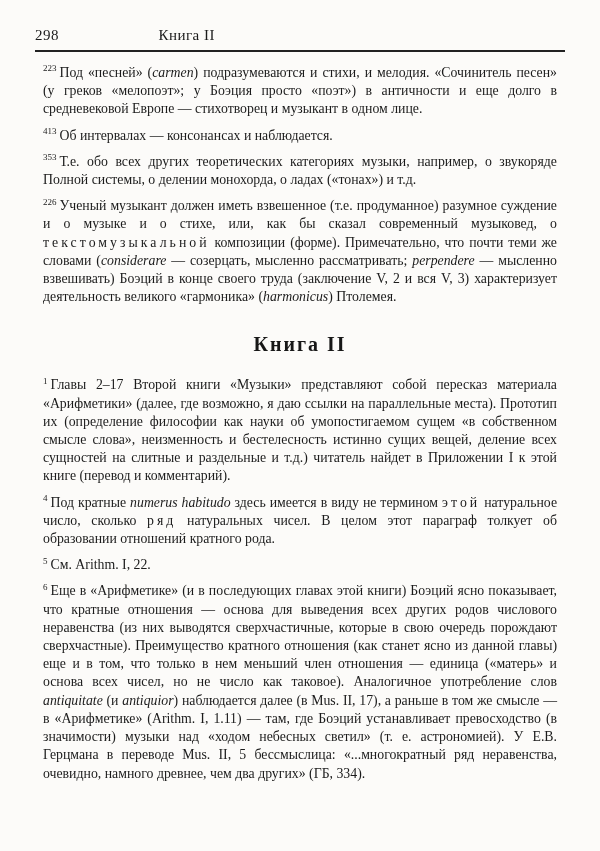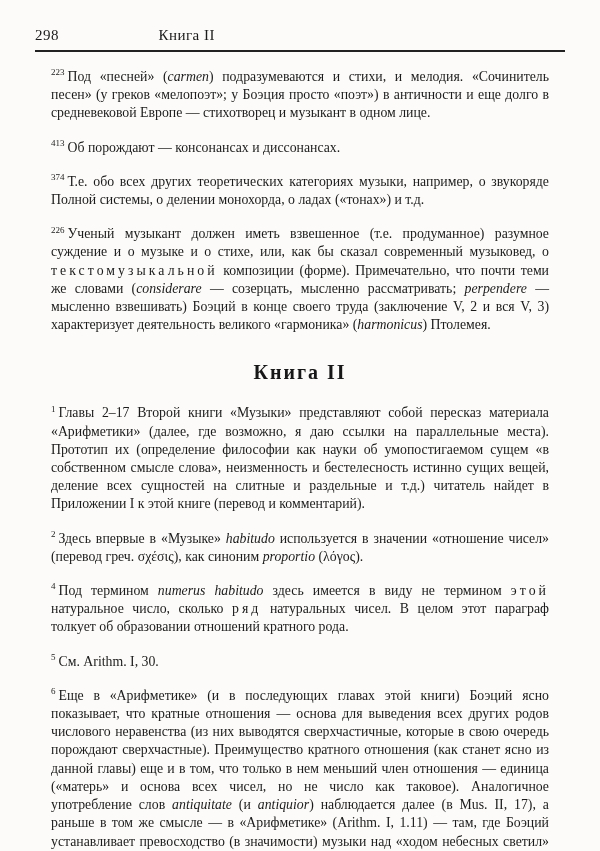--- a/index.html
+++ b/index.html
@@ -7,21 +7,21 @@
   .page{
     width:600px;height:851px;box-sizing:border-box;
     padding:27px 35px 4px 35px;background:#fcfbf9;color:#1b1b1b;overflow:hidden;
   }
   .running-header{display:flex;align-items:baseline;font-size:15px;line-height:17px;}
   .running-header .left{width:90px;text-align:left;letter-spacing:0.5px;}
   .running-header .center{flex:1;text-align:center;letter-spacing:0.8px;}
   .running-header .right{width:90px;text-align:right;letter-spacing:0.5px;}
   .header-rule{border:0;border-top:2px solid #222;margin:6px 0 0 0;}
   .notes{font-size:13.8px;line-height:18.2px;text-align:justify;}
-  .notes p.note{margin:16px;}
+  .notes p.note{margin:8px;}
   sup.fn-num{font-size:9px;line-height:0;vertical-align:super;margin-right:3px;}
   .notes em{font-style:italic;}
   .notes .spaced{letter-spacing:0.22em;}
   .block1{margin-top:12px;}
   .section-heading{
     margin:27px 0 20px 0;text-align:center;font-weight:bold;
     font-size:20px;letter-spacing:2px;color:#171717;
   }
 </style>
 </head>
@@ -31,28 +31,27 @@
 
   <div class="running-header">
     <span class="left">298</span>
     <span class="right">Книга II</span>
   </div>
 
   <hr class="header-rule">
 
   <div class="notes block1" id="block1">
       <p class="note"><sup class="fn-num">223</sup><span>Под «песней» (</span><em>carmen</em><span>) подразумеваются и стихи, и мелодия. «Сочинитель песен» (у греков «мелопоэт»; у Боэция просто «поэт») в античности и еще долго в средневековой Европе — стихотворец и музыкант в одном лице.</span></p>
-      <p class="note"><sup class="fn-num">413</sup><span>Об порождают — консонансах и диссонансах.</span></p>
-      <p class="note"><sup class="fn-num">374</sup><span>Т.е. обо всех других теоретических категориях музыки, например, о звукоряде Полной системы, о делении монохорда, о ладах («тонах») и т.д.</span></p>
+      <p class="note"><sup class="fn-num">413</sup><span>Об интервалах — консонансах и наблюдается.</span></p>
+      <p class="note"><sup class="fn-num">353</sup><span>Т.е. обо всех других теоретических категориях музыки, например, о звукоряде Полной системы, о делении монохорда, о ладах («тонах») и т.д.</span></p>
       <p class="note"><sup class="fn-num">226</sup><span>Ученый музыкант должен иметь взвешенное (т.е. продуманное) разумное суждение и о музыке и о стихе, или, как бы сказал современный музыковед, о </span><span class="spaced">текстомузыкальной</span><span> композиции (форме). Примечательно, что почти теми же словами (</span><em>considerare</em><span> — созерцать, мысленно рассматривать; </span><em>perpendere</em><span> — мысленно взвешивать) Боэций в конце своего труда (заключение V, 2 и вся V, 3) характеризует деятельность великого «гармоника» (</span><em>harmonicus</em><span>) Птолемея.</span></p>
     </div>
 
   <h2 class="section-heading">Книга II</h2>
 
   <div class="notes block2" id="block2">
       <p class="note"><sup class="fn-num">1</sup><span>Главы 2–17 Второй книги «Музыки» представляют собой пересказ материала «Арифметики» (далее, где возможно, я даю ссылки на параллельные места). Прототип их (определение философии как науки об умопостигаемом сущем «в собственном смысле слова», неизменность и бестелесность истинно сущих вещей, деление всех сущностей на слитные и раздельные и т.д.) читатель найдет в Приложении I к этой книге (перевод и комментарий).</span></p>
-      <p class="note"><sup class="fn-num">2</sup><span>Здесь впервые в «Музыке» </span><em>habitudo</em><span> используется в значении «отношение чисел» (перевод греч. σχέσις), как синоним </span><em>proportio</em><span> (λόγος).</span></p>
-      <p class="note"><sup class="fn-num">4</sup><span>Под термином </span><em>numerus habitudo</em><span> здесь имеется в виду не термином </span><span class="spaced">этой</span><span> натуральное число, сколько </span><span class="spaced">ряд</span><span> натуральных чисел. В целом этот параграф толкует об образовании отношений кратного рода.</span></p>
-      <p class="note"><sup class="fn-num">5</sup><span>См. Arithm. I, 30.</span></p>
+      <p class="note"><sup class="fn-num">4</sup><span>Под кратные </span><em>numerus habitudo</em><span> здесь имеется в виду не термином </span><span class="spaced">этой</span><span> натуральное число, сколько </span><span class="spaced">ряд</span><span> натуральных чисел. В целом этот параграф толкует об образовании отношений кратного рода.</span></p>
+      <p class="note"><sup class="fn-num">5</sup><span>См. Arithm. I, 22.</span></p>
       <p class="note"><sup class="fn-num">6</sup><span>Еще в «Арифметике» (и в последующих главах этой книги) Боэций ясно показывает, что кратные отношения — основа для выведения всех других родов числового неравенства (из них выводятся сверхчастичные, которые в свою очередь порождают сверхчастные). Преимущество кратного отношения (как станет ясно из данной главы) еще и в том, что только в нем меньший член отношения — единица («матерь» и основа всех чисел, но не число как таковое). Аналогичное употребление слов </span><em>antiquitate</em><span> (и </span><em>antiquior</em><span>) наблюдается далее (в Mus. II, 17), а раньше в том же смысле — в «Арифметике» (Arithm. I, 1.11) — там, где Боэций устанавливает превосходство (в значимости) музыки над «ходом небесных светил» (т. е. астрономией). У Е.В. Герцмана в переводе Mus. II, 5 бессмыслица: «...многократный ряд неравенства, очевидно, намного древнее, чем два других» (ГБ, 334).</span></p>
     </div>
 
 </div>
 
 </body></html>

